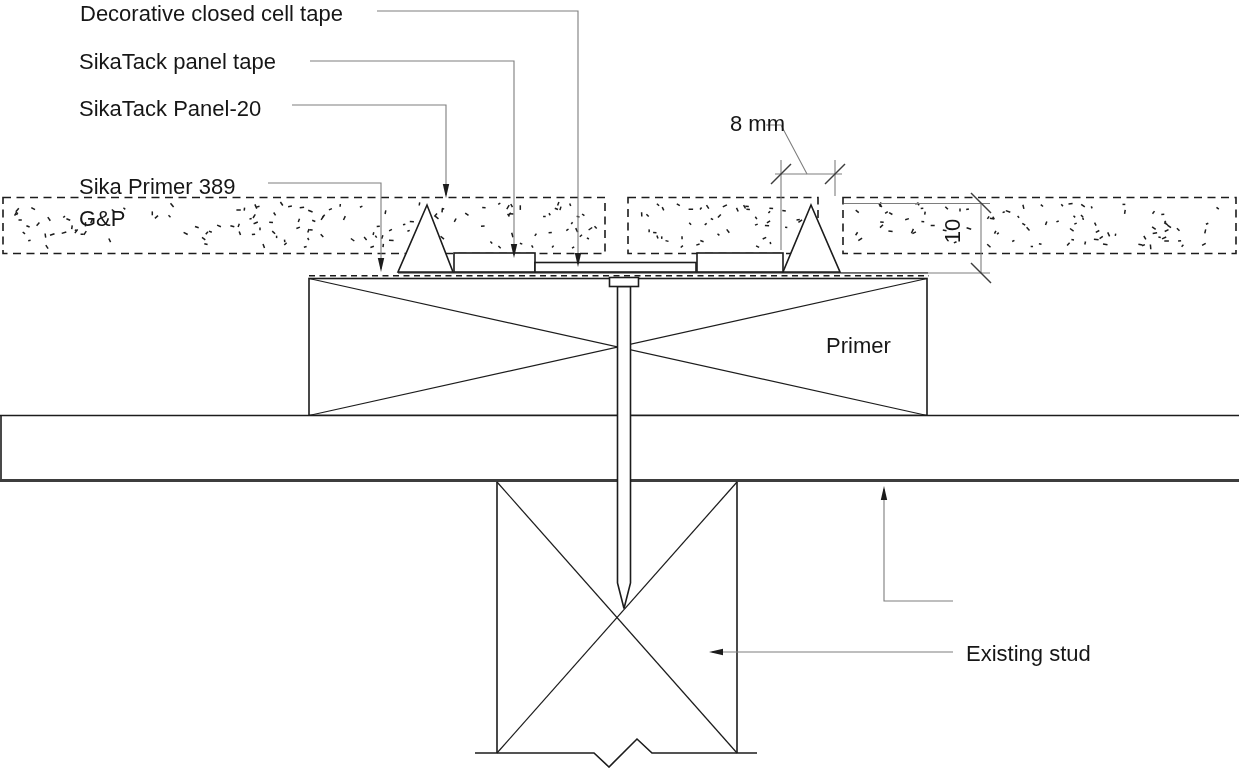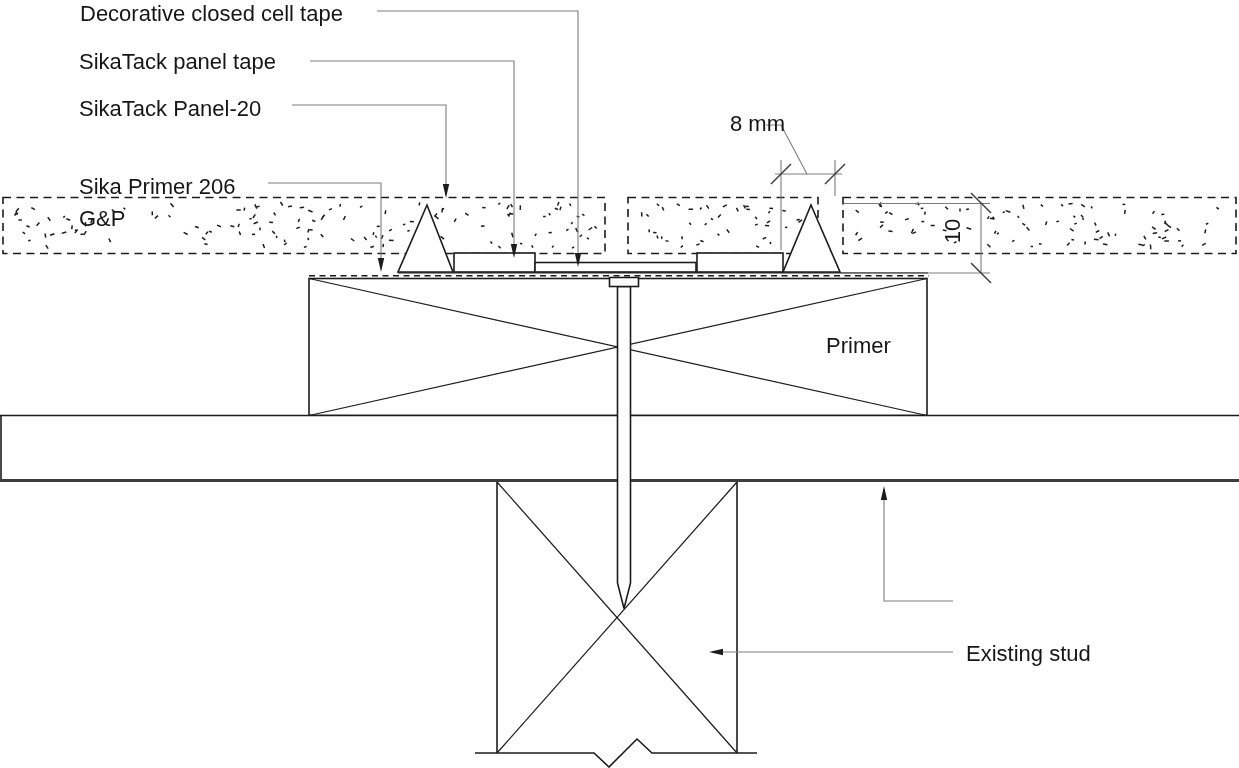--- a/index.html
+++ b/index.html
@@ -409,21 +409,21 @@
 
   <div class="lbl" id="lbl-decorative">Decorative closed cell tape</div>
 
   <div class="lbl" id="lbl-panel-tape">SikaTack panel tape</div>
 
   <div class="lbl two-line" id="lbl-adhesive">
     <div>SikaTack Panel-20</div>
   </div>
 
   <div class="lbl two-line" id="lbl-primer">
-    <div>Sika Primer 206</div>
+    <div>Sika Primer 389</div>
     <div>G&amp;P</div>
   </div>
 
   <div class="lbl" id="lbl-8mm">8 mm</div>
 
   <div class="lbl" id="lbl-10">10</div>
 
   <div class="lbl" id="lbl-batten">Primer</div>
 
 

